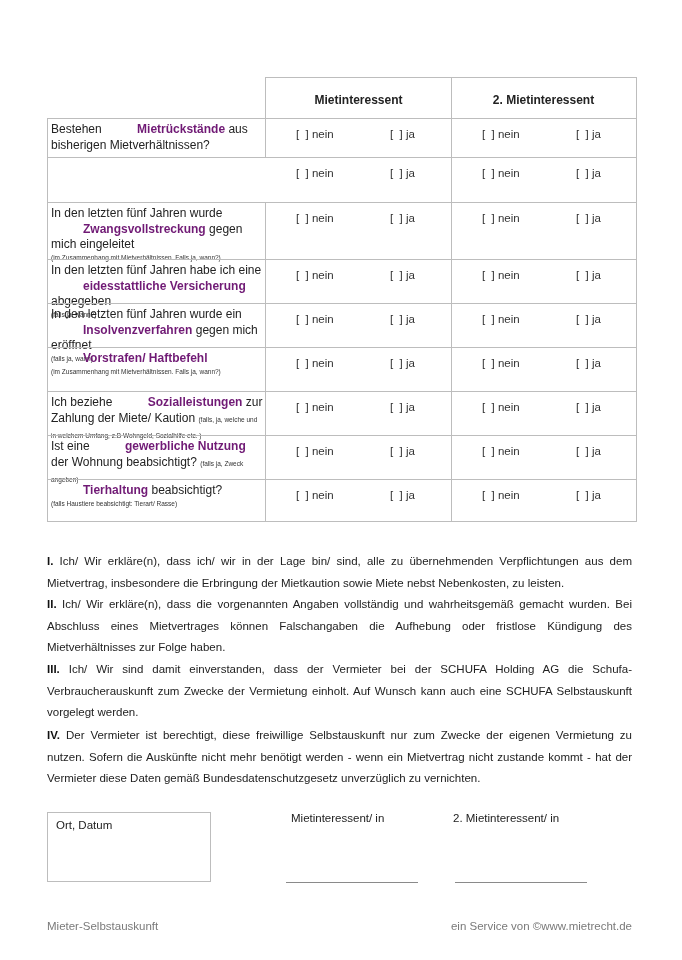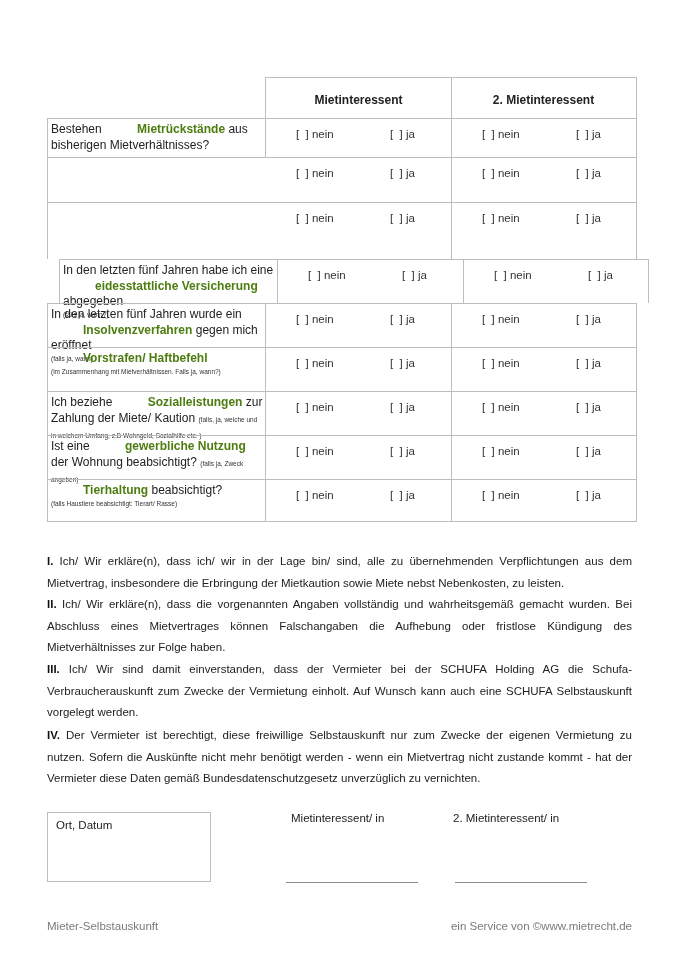--- a/index.html
+++ b/index.html
@@ -18,21 +18,21 @@
               text-align: center; font-weight: bold; font-size: 12px; color: #222; }
   .hdr-cell.c1 { left: 0; width: 185px; border-right: 1px solid #bdbdbd; }
   .hdr-cell.c2 { left: 185px; width: 185px; }
 
   .row { position: absolute; left: 0; width: 590px; border: 1px solid #bdbdbd;
          box-sizing: border-box; border-bottom: none; }
   .row.last { border-bottom: 1px solid #bdbdbd; }
   .q { position: absolute; left: 0; top: 0; width: 218px; height: 100%;
        border-right: 1px solid #bdbdbd; box-sizing: border-box;
        padding: 3px 2px 0 3px; font-size: 12px; line-height: 15.5px; color: #222; }
-  .q b { font-weight: bold; color: #4d7c0f; padding-left: 32px; }
+  .q b { font-weight: bold; color: #701a75; padding-left: 32px; }
   .q .note { font-size: 6.5px; line-height: 9px; color: #333; }
   .q .note-inline { font-size: 6.5px; color: #333; }
   .ans { position: absolute; top: 0; height: 100%; width: 186px; }
   .ans.a1 { left: 218px; border-right: 1px solid #bdbdbd; box-sizing: border-box; }
   .ans.a2 { left: 404px; }
   .opt { position: absolute; top: 9px; font-size: 11.5px; color: #333; white-space: pre; }
   .opt.nein { left: 30px; text-align: right; }
   .opt.ja { left: 124px; }
 
   
@@ -55,21 +55,21 @@
 <div class="page">
 
   <div class="tbl">
     <div class="hdr-row">
       <div class="hdr-cell c1">Mietinteressent</div>
       <div class="hdr-cell c2">2. Mietinteressent</div>
     </div>
 
     <div class="row" style="top:41px;height:39px;">
       <div class="q">
-        <span>Bestehen </span><b>Mietrückstände</b><span> aus bisherigen Mietverhältnisses?</span>
+        <span>Bestehen </span><b>Mietrückstände</b><span> aus bisherigen Mietverhältnissen?</span>
       </div>
       <div class="ans a1">
         <span class="opt nein">[  ] nein</span>
         <span class="opt ja">[  ] ja</span>
       </div>
       <div class="ans a2">
         <span class="opt nein">[  ] nein</span>
         <span class="opt ja">[  ] ja</span>
       </div>
     </div>
@@ -79,31 +79,35 @@
         <span class="opt nein">[  ] nein</span>
         <span class="opt ja">[  ] ja</span>
       </div>
       <div class="ans a2">
         <span class="opt nein">[  ] nein</span>
         <span class="opt ja">[  ] ja</span>
       </div>
     </div>
 
     <div class="row" style="top:125px;height:57px;">
-      <div class="ans a1">
-        <span class="opt nein">[  ] nein</span>
-        <span class="opt ja">[  ] ja</span>
-      </div>
-      <div class="ans a2">
-        <span class="opt nein">[  ] nein</span>
-        <span class="opt ja">[  ] ja</span>
-      </div>
-    </div>
-
-    <div class="row" style="top:182px;height:44px;margin-left:12px;">
+      <div class="q">
+        <span>In den letzten fünf Jahren wurde </span><b>Zwangsvollstreckung</b><span> gegen mich eingeleitet</span>
+        <div class="note">(im Zusammenhang mit Mietverhältnissen. Falls ja, wann?)</div>
+      </div>
+      <div class="ans a1">
+        <span class="opt nein">[  ] nein</span>
+        <span class="opt ja">[  ] ja</span>
+      </div>
+      <div class="ans a2">
+        <span class="opt nein">[  ] nein</span>
+        <span class="opt ja">[  ] ja</span>
+      </div>
+    </div>
+
+    <div class="row" style="top:182px;height:44px;">
       <div class="q">
         <span>In den letzten fünf Jahren habe ich eine </span><b>eidesstattliche Versicherung</b><span> abgegeben</span>
         <div class="note">(falls ja, wann?)</div>
       </div>
       <div class="ans a1">
         <span class="opt nein">[  ] nein</span>
         <span class="opt ja">[  ] ja</span>
       </div>
       <div class="ans a2">
         <span class="opt nein">[  ] nein</span>

